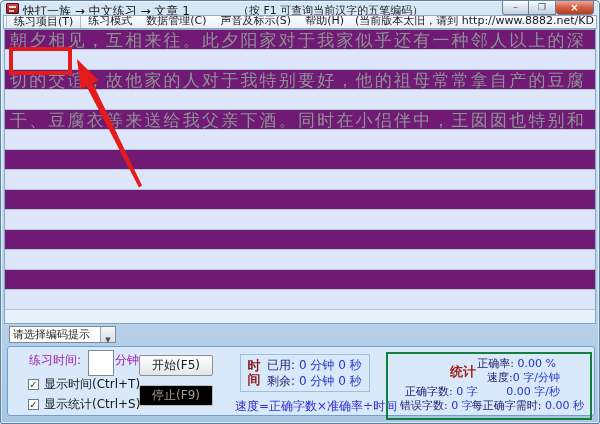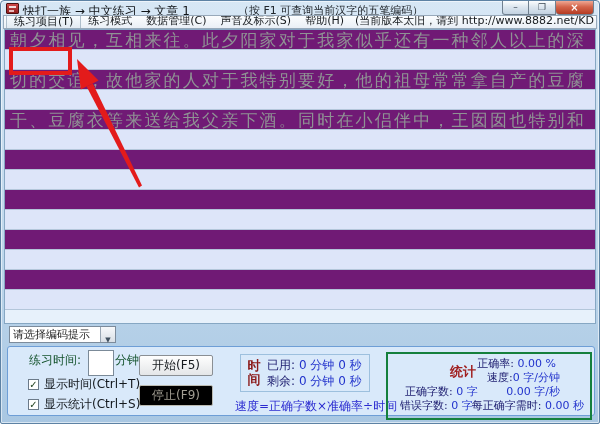--- a/index.html
+++ b/index.html
@@ -80,21 +80,21 @@
     width:15px; border-left:1px solid #9aa7b4;
     background:linear-gradient(#f7f9fb,#d9dfe6); text-align:center;
   }
   .combo-btn span { font-size:7px; color:#40505f; line-height:15px; }
 
   
   .panel {
     position:absolute; left:6px; top:345px; width:588px; height:70px;
     background:#d9e9fa; border:1px solid #6e9ed6; border-radius:3px; z-index:4;
   }
-  .lbl { position:absolute; font-size:12px; color:#14532d; white-space:nowrap;text-align:right; }
+  .lbl { position:absolute; font-size:12px; color:#a21caf; white-space:nowrap;text-align:right; }
   .time-input {
     position:absolute; left:80px; top:3px; width:21px; height:15px;
     border:1px solid #7b8a98; background:#fff; font-size:11px; color:#2233cc;
     text-align:center; font-family:"DejaVu Sans Mono", monospace; padding:12px;
   }
   .btn {
     position:absolute; left:131px; width:74px; height:21px;
     border:1px solid #8a8f94; border-radius:2px;
     background:linear-gradient(#fefefe,#e4e6e8);
     font-size:12px; color:#15191d; text-align:center; line-height:19px;

